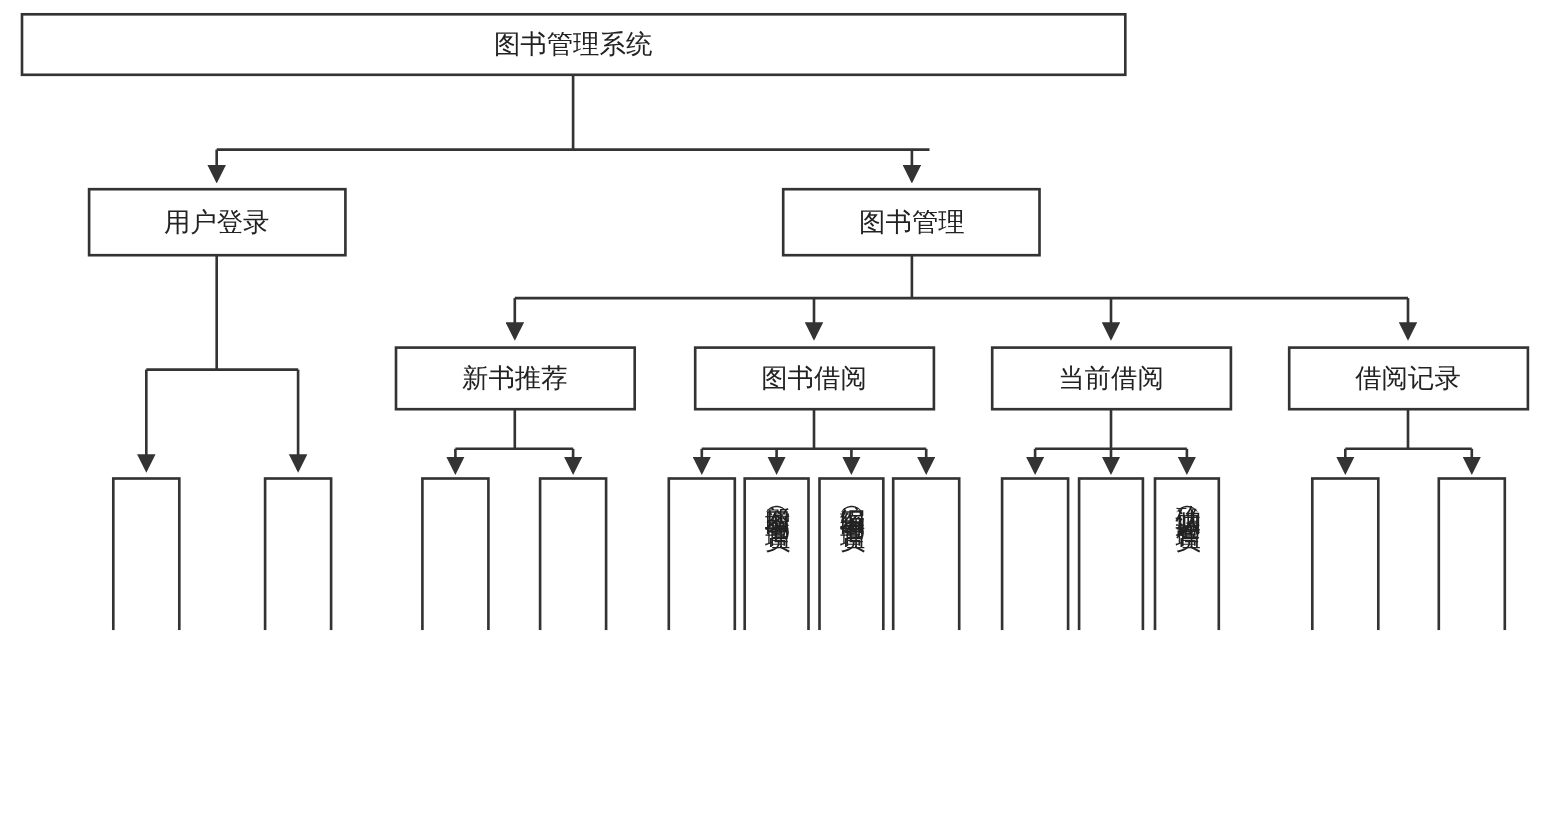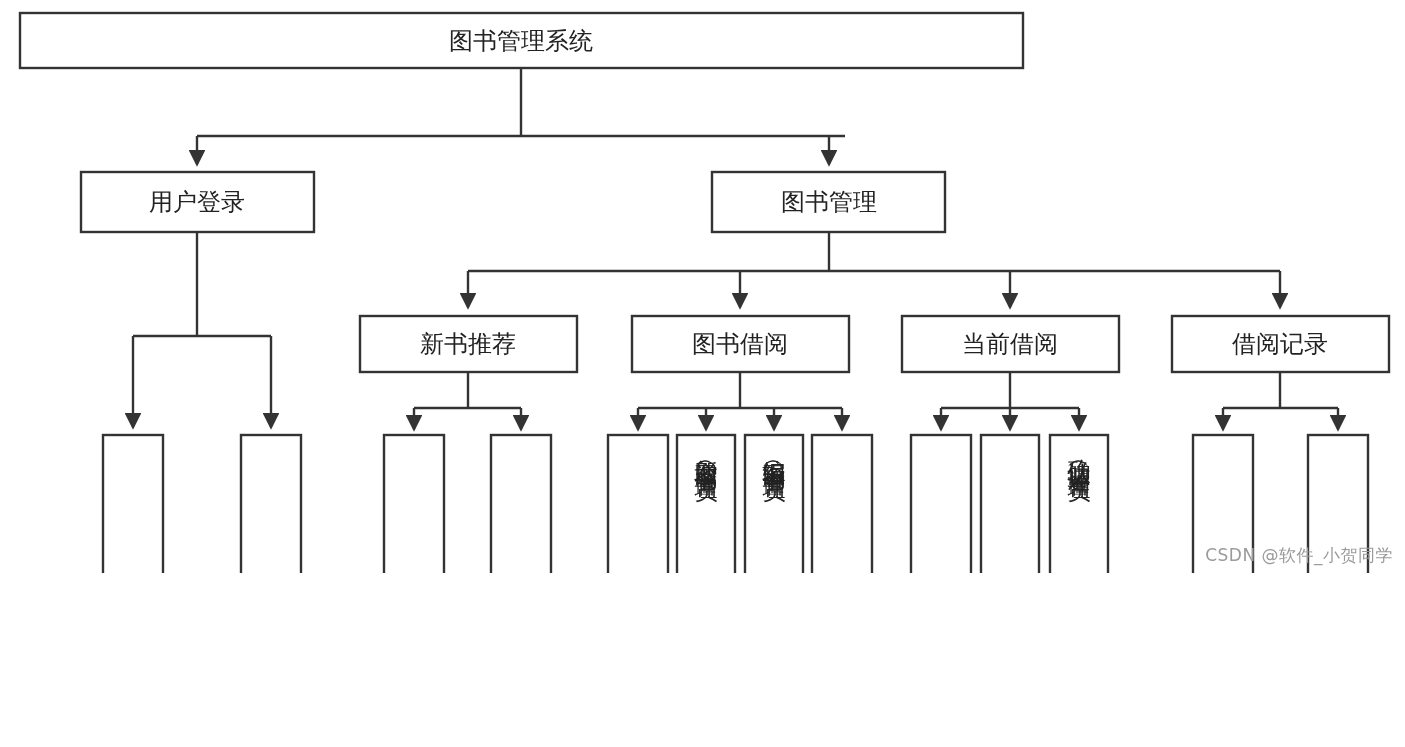--- a/index.html
+++ b/index.html
@@ -225,15 +225,14 @@
     <span class="leaf-label">确认归还（管理员）</span>
   </div>
 
   <div class="leaf-label-wrap" style="left:1193px; top:435px; width:60px; height:298px;">
     <span class="leaf-label">新增借阅记录</span>
   </div>
   <div class="leaf-label-wrap" style="left:1308px; top:435px; width:60px; height:298px;">
     <span class="leaf-label">查询借阅记录</span>
   </div>
 
-  <div class="watermark">CSDN @软件_小贺同学</div>
 
 </div>
 
 </body></html>

